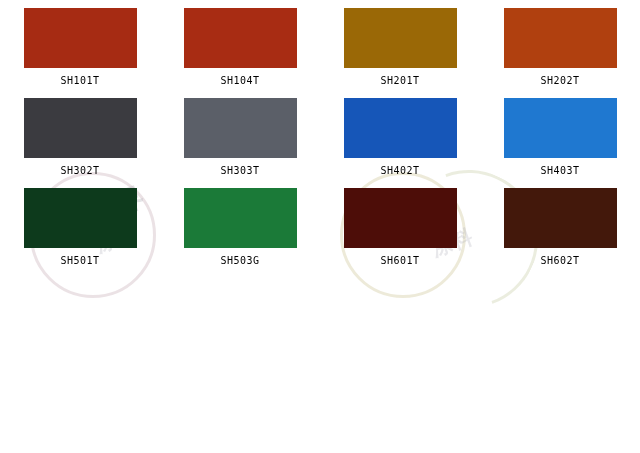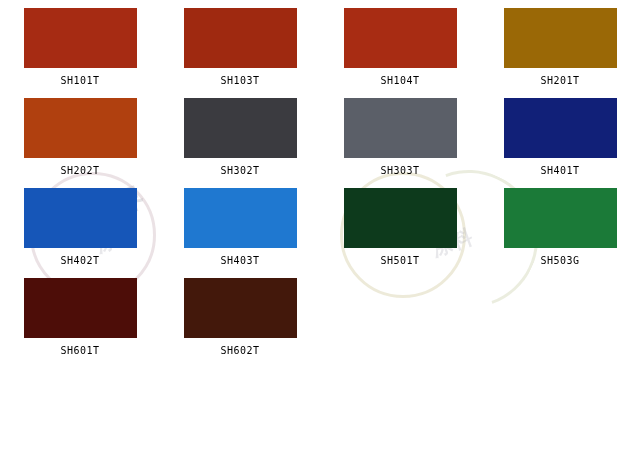--- a/index.html
+++ b/index.html
@@ -99,46 +99,38 @@
   <div class="wm-text t3">涂料</div>
   <div class="wm-text t4">涂料</div>
 </div>
 
 <div id="grid">
     <div class="cell">
       <div class="swatch" style="background-color: rgb(166, 43, 19);"></div>
       <div class="caption">SH101T</div>
     </div>
     <div class="cell">
-      <div class="swatch" style="background-color: rgb(159, 41, 16);"></div>
-      <div class="caption">SH103T</div>
-    </div>
-    <div class="cell">
       <div class="swatch" style="background-color: rgb(168, 44, 19);"></div>
       <div class="caption">SH104T</div>
     </div>
     <div class="cell">
       <div class="swatch" style="background-color: rgb(154, 104, 6);"></div>
       <div class="caption">SH201T</div>
     </div>
     <div class="cell">
       <div class="swatch" style="background-color: rgb(176, 64, 15);"></div>
       <div class="caption">SH202T</div>
     </div>
     <div class="cell">
       <div class="swatch" style="background-color: rgb(59, 59, 64);"></div>
       <div class="caption">SH302T</div>
     </div>
     <div class="cell">
       <div class="swatch" style="background-color: rgb(91, 95, 104);"></div>
       <div class="caption">SH303T</div>
-    </div>
-    <div class="cell">
-      <div class="swatch" style="background-color: rgb(17, 32, 120);"></div>
-      <div class="caption">SH401T</div>
     </div>
     <div class="cell">
       <div class="swatch" style="background-color: rgb(22, 86, 184);"></div>
       <div class="caption">SH402T</div>
     </div>
     <div class="cell">
       <div class="swatch" style="background-color: rgb(31, 120, 208);"></div>
       <div class="caption">SH403T</div>
     </div>
     <div class="cell">

